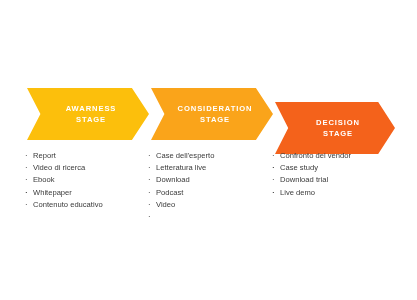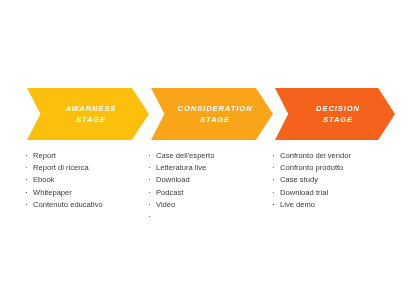--- a/index.html
+++ b/index.html
@@ -29,21 +29,20 @@
     height: 52px;
   }
   .arrow {
     position: absolute;
     top: 0;
     height: 52px;
     display: flex;
     align-items: center;
     justify-content: center;
     box-sizing: border-box;
-    font-style: italic;
   }
   .arrow-1 {
     left: 27px;
     width: 122px;
     background: #FCBF0C;
     -webkit-clip-path: polygon(0 0, 86% 0, 100% 50%, 86% 100%, 0 100%, 11% 50%);
     clip-path: polygon(0 0, 86% 0, 100% 50%, 86% 100%, 0 100%, 11% 50%);
     padding-left: 6px;
   }
   .arrow-2 {
@@ -122,38 +121,38 @@
     <div class="arrow arrow-1" style="background: rgb(252, 191, 12);">
       <span class="arrow-label">AWARNESS
 STAGE</span>
     </div>
 
     <div class="arrow arrow-2" style="background: rgb(250, 164, 26);">
       <span class="arrow-label">CONSIDERATION
 STAGE</span>
     </div>
 
-    <div class="arrow arrow-3" style="background: rgb(244, 98, 27);">
+    <div class="arrow arrow-3" style="background: rgb(244, 98, 27); margin-top: 14px;">
       <span class="arrow-label">DECISION
 STAGE</span>
     </div>
 
   </div>
 
   <div class="columns">
 
     <div class="column col-1">
       <ul class="bullet-list">
         <li class="bullet-item">
           <span class="bullet-dot">·</span>
           <span>Report</span>
         </li>
         <li class="bullet-item">
           <span class="bullet-dot">·</span>
-          <span>Report di ricerca</span>
+          <span>Video di ricerca</span>
         </li>
         <li class="bullet-item">
           <span class="bullet-dot">·</span>
           <span>Ebook</span>
         </li>
         <li class="bullet-item">
           <span class="bullet-dot">·</span>
         </li>
         <li class="bullet-item">
           <span class="bullet-dot">·</span>
@@ -195,21 +194,20 @@
     </div>
 
     <div class="column col-3">
       <ul class="bullet-list">
         <li class="bullet-item">
           <span class="bullet-dot">·</span>
           <span>Confronto dei vendor</span>
         </li>
         <li class="bullet-item">
           <span class="bullet-dot">·</span>
-          <span>Confronto prodotto</span>
         </li>
         <li class="bullet-item">
           <span class="bullet-dot">·</span>
           <span>Case study</span>
         </li>
         <li class="bullet-item">
           <span class="bullet-dot">·</span>
           <span>Download trial</span>
         </li>
         <li class="bullet-item">

